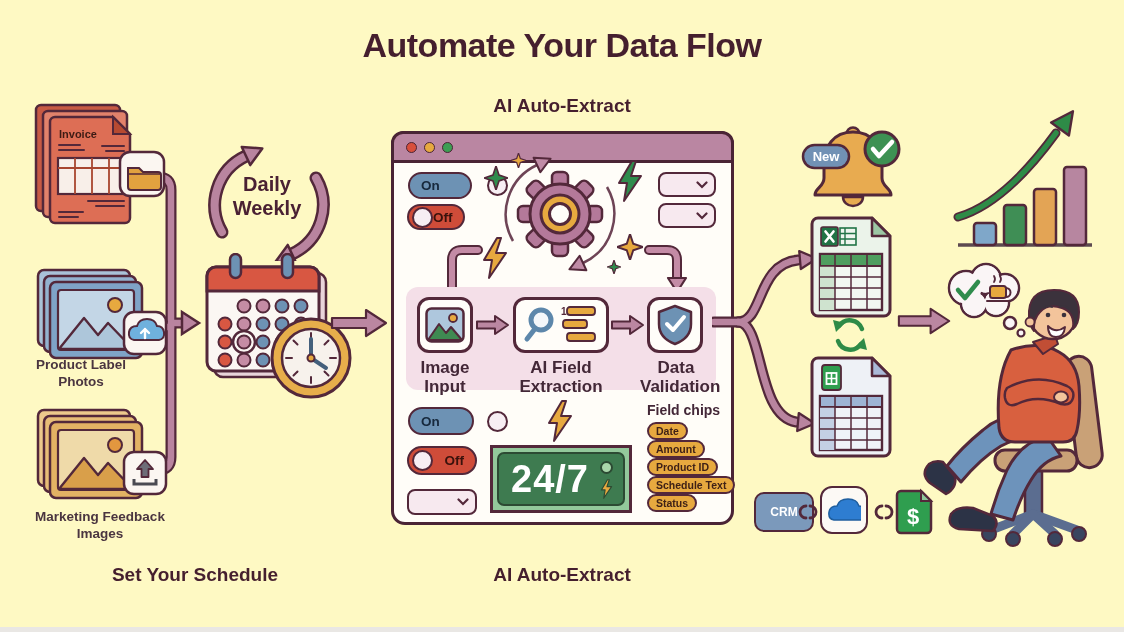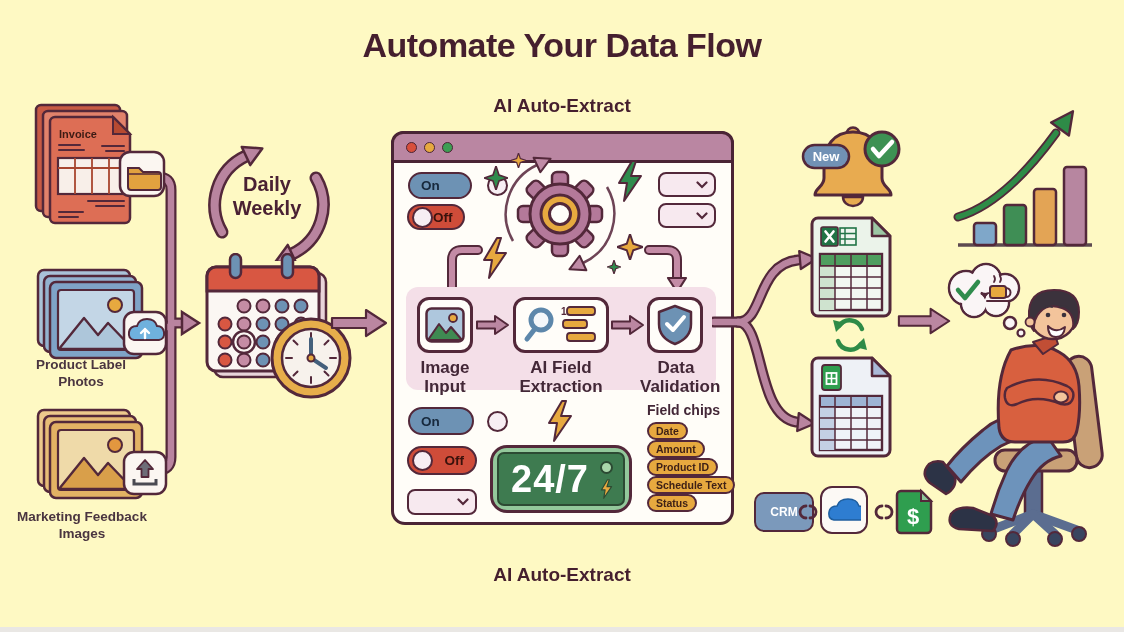--- a/index.html
+++ b/index.html
@@ -24,21 +24,21 @@
   .knob{width:21px;height:21px;border-radius:50%;background:#f7eef3;border:2.5px solid #53283a;box-sizing:border-box;flex:0 0 auto;}
   .t-on{background:#6d92b4;color:#17293d;padding:0 3px 0 11px;gap:47px;}
   .t-off{background:#cf4c39;color:#3a120c;padding:0 11px 0 3px;}
   .select{background:#f7e9ef;border:2.5px solid #53283a;border-radius:8px;display:flex;align-items:center;
           justify-content:flex-end;padding-right:6px;box-sizing:border-box;}
   .band{left:406px;top:287px;width:310px;height:103px;background:#f4dfe8;border-radius:12px;}
   .step-box{background:#fffdf9;border:3px solid #53283a;border-radius:12px;box-sizing:border-box;
             display:flex;align-items:center;justify-content:center;}
   .step-label{font-weight:bold;font-size:17px;color:#432737;text-align:center;line-height:1.12;}
   .d247{left:490px;top:445px;width:142px;height:68px;background:#93c89b;border:3px solid #53283a;
-        border-radius:17px;box-sizing:border-box;padding:4px;}
+        border-radius:0;box-sizing:border-box;padding:4px;}
   .d247-in{position:relative;width:100%;height:100%;background:#3e7b50;border:2px solid #2c4a33;border-radius:7px;
            box-sizing:border-box;display:flex;align-items:center;padding-left:12px;}
   .d247-txt{color:#ffffff;font-weight:bold;font-size:38px;letter-spacing:1px;}
   .d247-dot{position:absolute;right:10px;top:7px;width:13px;height:13px;border-radius:50%;
             background:#a9d6aa;border:2px solid #2c4a33;box-sizing:border-box;}
   .chips-title{font-weight:bold;font-size:14px;color:#432737;}
   .chips-col{display:flex;flex-direction:column;align-items:flex-start;}
   .chip{display:inline-block;background:#e7a93f;border:2px solid #53283a;border-radius:9px;
         padding:1px 7px;font-weight:bold;font-size:10.5px;color:#3f2116;white-space:nowrap;}
   .crm-box{left:754px;top:492px;width:60px;height:40px;background:#7b99bb;border:2.5px solid #53283a;
@@ -125,21 +125,21 @@
     <rect x="22" y="14" width="92" height="76" rx="6" fill="#e3b264" stroke="#53283a" stroke-width="2.5"></rect>
     <rect x="30" y="22" width="76" height="60" rx="3" fill="#efdaa9" stroke="#53283a" stroke-width="2.2"></rect>
     <circle cx="87" cy="37" r="7" fill="#e2973f" stroke="#53283a" stroke-width="2"></circle>
     <path d="M31,81 L56,50 L70,67 L80,55 L105,81 z" fill="#d99f4a" stroke="#53283a" stroke-width="2.4" stroke-linejoin="round"></path>
     <rect x="96" y="44" width="42" height="42" rx="10" fill="#fbf6f1" stroke="#53283a" stroke-width="2.5"></rect>
     <g>
       <path d="M117,52 l8,9 h-4.5 v8 h-7 v-8 h-4.5 z" fill="#6d6d78" stroke="#53283a" stroke-width="1.8" stroke-linejoin="round"></path>
       <path d="M106,71 v5 h22 v-5" fill="none" stroke="#4a4a52" stroke-width="3"></path>
     </g>
   </svg>
-  <div class="abs src-label" style="left:8px;top:508px;width:148px;">Marketing Feedback Images</div>
+  <div class="abs src-label" style="left:26px;top:508px;width:148px;">Marketing Feedback Images</div>
 
   <svg class="abs" style="left:203px;top:143px;" width="130" height="118" viewBox="0 0 130 118">
     <g fill="none" stroke="#53283a" stroke-width="13" stroke-linecap="round">
       <path d="M19,89 A54,54 0 0 1 43,13"></path>
         <path d="M113,35 A54,54 0 0 1 89,111"></path>
     </g>
     <g fill="none" stroke="#b9849f" stroke-width="8" stroke-linecap="round">
       <path d="M19,89 A54,54 0 0 1 43,13"></path>
         <path d="M113,35 A54,54 0 0 1 89,111"></path>
     </g>
@@ -195,20 +195,21 @@
     </g>
     <line x1="43" y1="43" x2="43" y2="24" stroke="#44607c" stroke-width="4" stroke-linecap="round"></line>
     <line x1="43" y1="43" x2="58" y2="53" stroke="#44607c" stroke-width="4" stroke-linecap="round"></line>
     <circle cx="43" cy="43" r="3.5" fill="#e7a93f" stroke="#53283a" stroke-width="2"></circle>
   </svg>
 
   <svg class="abs" style="left:330px;top:308px;" width="60" height="30" viewBox="0 0 60 30">
     <path d="M2,10 H36 V2 L56,15 L36,28 V20 H2 z" fill="#bb87a1" stroke="#53283a" stroke-width="2.2" stroke-linejoin="round"></path>
   </svg>
 
+  <div class="abs hd" style="left:60px;top:564px;width:270px;">Set Your Schedule</div>
 
   <div class="abs panel"></div>
   <div class="abs titlebar">
     <span class="wdot" style="background:#d84f3c;"></span>
     <span class="wdot" style="background:#e7a93f;"></span>
     <span class="wdot" style="background:#3d9e53;"></span>
   </div>
 
   <div class="abs toggle t-on" style="left:408px;top:172px;width:64px;height:27px;">
     <span>On</span>

